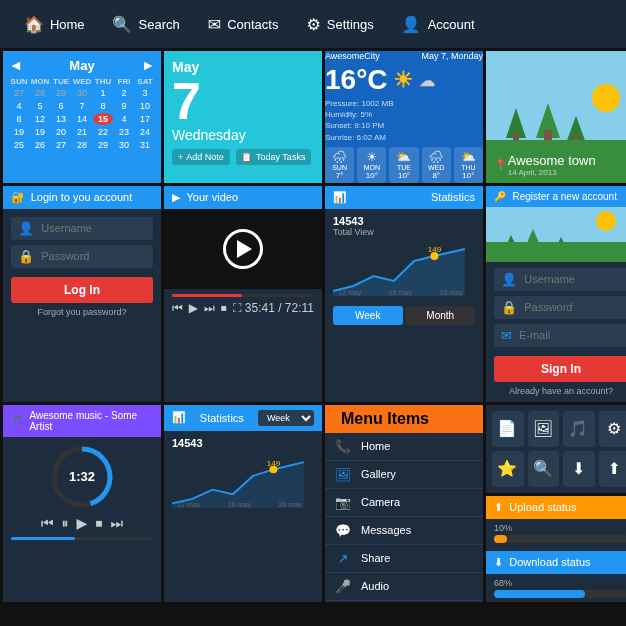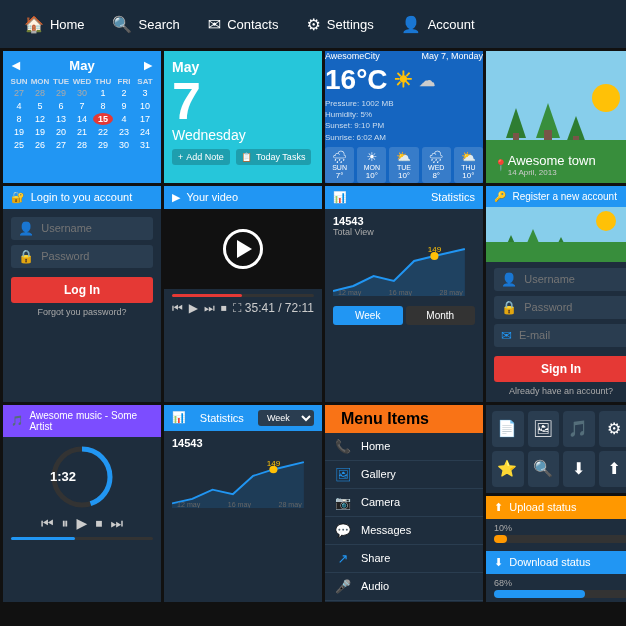--- a/index.html
+++ b/index.html
@@ -249,20 +249,21 @@
       display: flex;
       flex-direction: column;
       align-items: center;
     }
     .circle-progress {
       width: 60px;
       height: 60px;
       position: relative;
       display: flex;
       align-items: center;
+      justify-content: center;
     }
     .circle-progress svg { position: absolute; top: 0; left: 0; }
     .circle-time { color: #fff; font-size: 13px; font-weight: bold; z-index: 1; }
     .music-controls { display: flex; gap: 8px; margin-top: 6px; color: #ccc; font-size: 14px; }
     .music-progress-bar { width: 100%; background: #333; height: 3px; border-radius: 2px; margin-top: 5px; }
     .music-progress-fill { background: #2196f3; height: 100%; border-radius: 2px; }
 
     
     .menu-widget {
       background: #1e2d3d;

